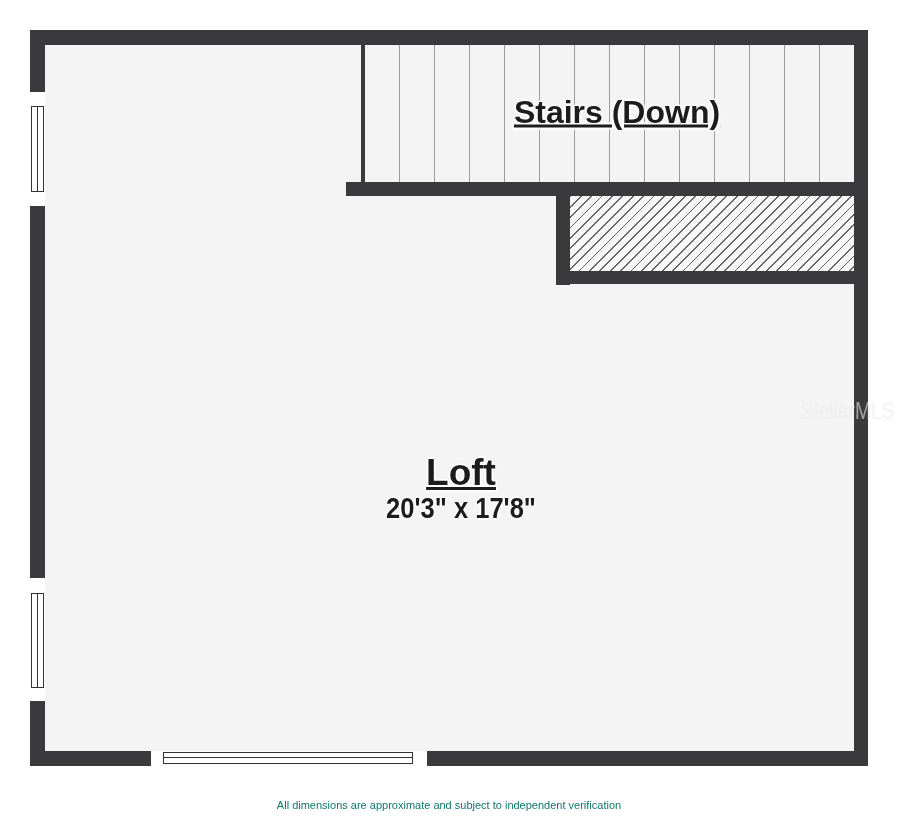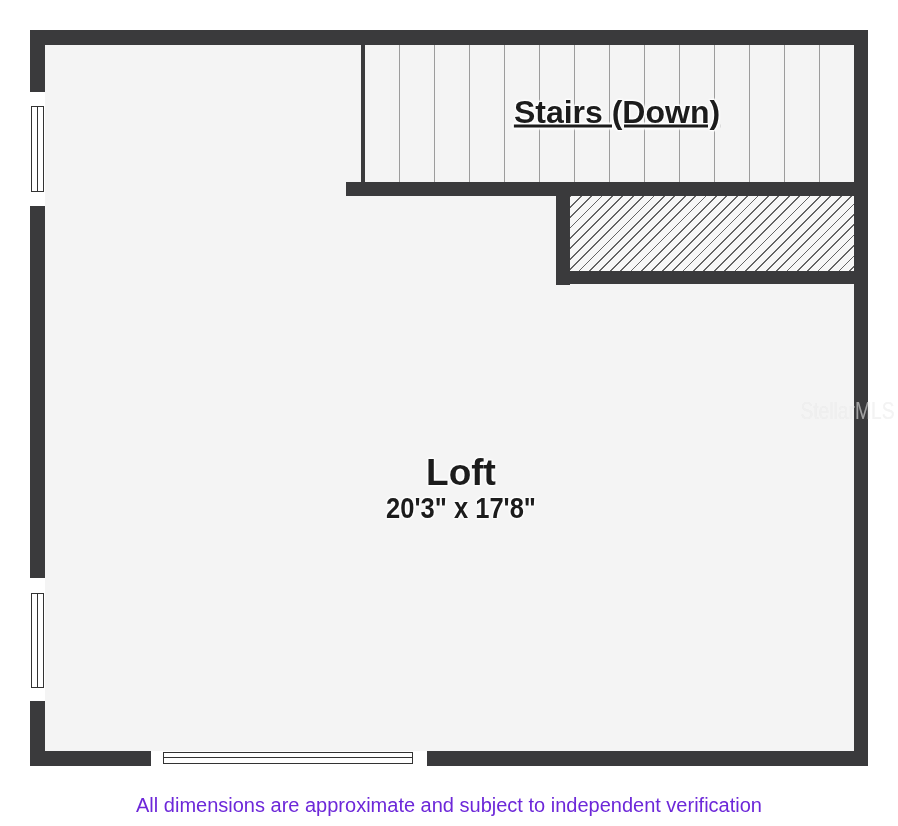--- a/index.html
+++ b/index.html
@@ -48,27 +48,27 @@
 
   <div class="abs" style="left:30px;top:578px;width:15px;height:123px;background:#fff;"></div>
   <div class="abs" style="left:30.5px;top:593px;width:13.5px;height:95px;border:1.4px solid #333;box-sizing:border-box;"></div>
   <div class="abs" style="left:36.8px;top:594px;width:1.5px;height:93.5px;background:#333;"></div>
 
   <div class="abs" style="left:151px;top:751px;width:276px;height:15px;background:#fff;"></div>
   <div class="abs" style="left:163px;top:751.5px;width:250px;height:12px;border:1.4px solid #333;box-sizing:border-box;"></div>
   <div class="abs" style="left:164px;top:756.6px;width:248px;height:1.5px;background:#333;"></div>
 
   <div class="lbl" style="left:617px;top:111.5px;transform:translate(-50%,-50%);font-size:32px;text-decoration:underline;">Stairs (Down)</div>
-  <div class="lbl" style="left:461px;top:472.5px;transform:translate(-50%,-50%);font-size:37px;">Loft</div>
+  <div class="lbl" style="left:461px;top:472.5px;transform:translate(-50%,-50%);font-size:37px;text-decoration:underline;">Loft</div>
   <div class="lbl" style="left:461px;top:508px;transform:translate(-50%,-50%) scaleX(0.88);font-size:29px;">20'3" x 17'8"</div>
 
   <svg class="abs" style="left:770px;top:385px;" width="128" height="52" viewBox="0 0 128 52">
     <defs>
       <filter id="wmf" x="-20%" y="-20%" width="140%" height="140%">
         <feDropShadow dx="0" dy="0" stdDeviation="0.7" flood-color="#909090" flood-opacity="0.55"></feDropShadow>
       </filter>
     </defs>
     <g opacity="0.99">
       <text x="77.5" y="34" text-anchor="middle" font-family="Liberation Sans, sans-serif" font-size="23.5" transform="translate(77.5,0) scale(0.82,1) translate(-77.5,0)" fill="#ffffff" fill-opacity="0.45" filter="url(#wmf)">StellarMLS</text>
     </g>
   </svg>
 
-  <div class="abs" style="left:449px;top:805px;transform:translate(-50%,-50%);font-size:20px;color:#6d28d9;white-space:nowrap;">All dimensions are approximate and subject to independent verification</div>
+  <div class="abs" style="left:449px;top:805px;transform:translate(-50%,-50%);font-size:11px;color:#0f766e;white-space:nowrap;">All dimensions are approximate and subject to independent verification</div>
 
 </body></html>

